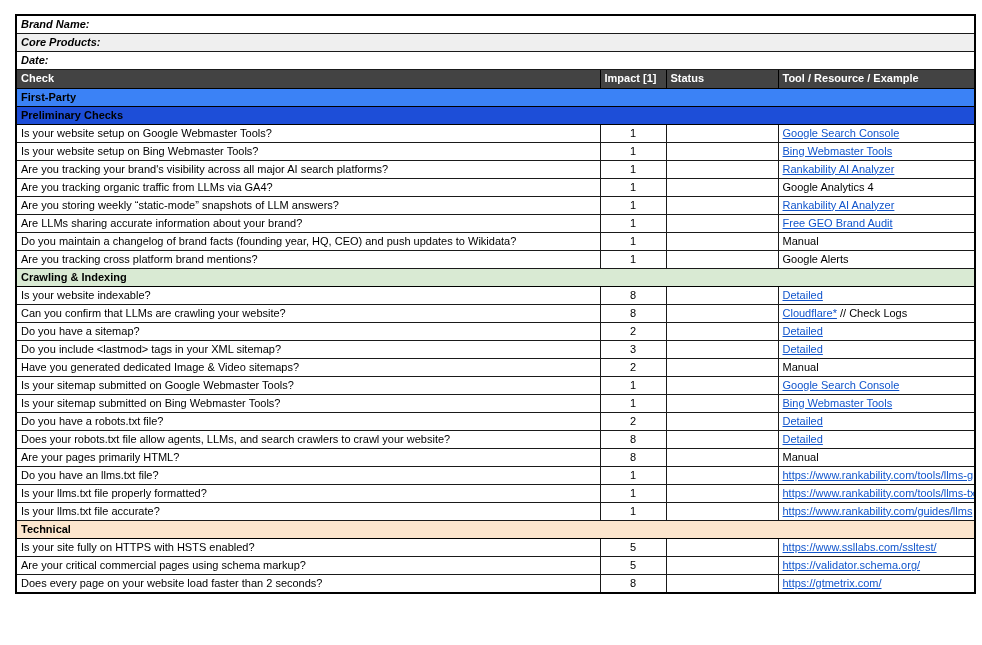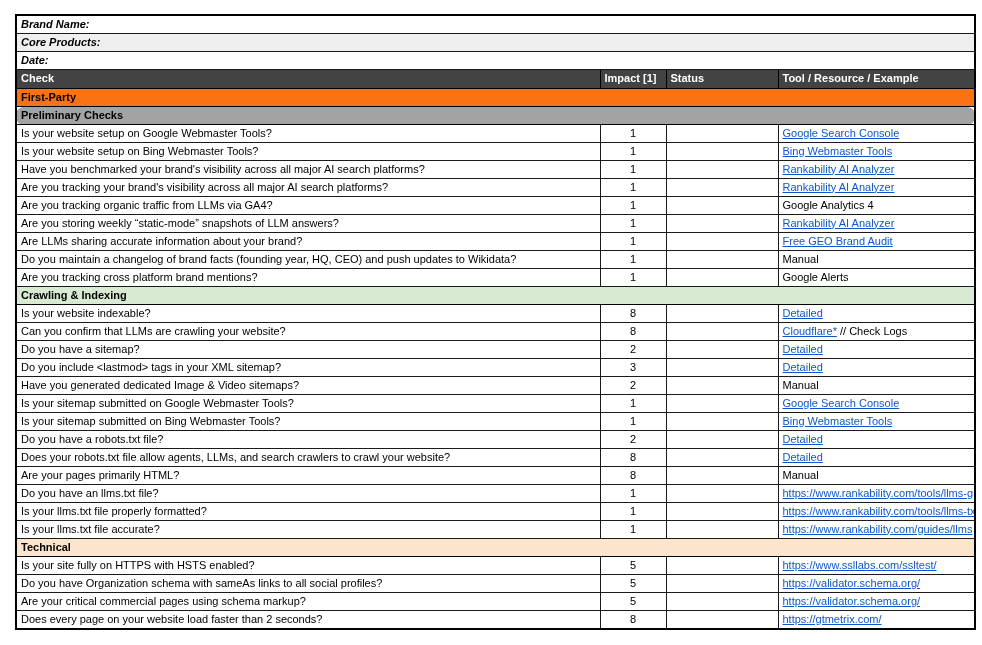--- a/index.html
+++ b/index.html
@@ -59,42 +59,36 @@
       </tr>
       <tr class="header-row">
         <td>Check</td>
         <td>Impact [1]</td>
         <td>Status</td>
         <td>Tool / Resource / Example</td>
       </tr>
     </tbody>
     <tbody id="rows-body">
         <tr class="section-row">
-    <td colspan="4" style="background: #f97316;">First-Party</td>
-  </tr>
-        <tr class="section-row">
-    <td colspan="4" style="background: #a3a3a3; border-radius: 8px;">Preliminary Checks</td>
+    <td colspan="4" style="background: #3b82f6;">First-Party</td>
+  </tr>
+        <tr class="section-row">
+    <td colspan="4" style="background: #1d4ed8;">Preliminary Checks</td>
   </tr>
         <tr class="check-row">
     <td class="check-cell">Is your website setup on Google Webmaster Tools?</td>
     <td class="impact-cell">1</td>
     <td class="status-cell"></td>
     <td class="tool-cell"><span class="tool-link">Google Search Console</span></td>
   </tr>
         <tr class="check-row">
     <td class="check-cell">Is your website setup on Bing Webmaster Tools?</td>
     <td class="impact-cell">1</td>
     <td class="status-cell"></td>
     <td class="tool-cell"><span class="tool-link">Bing Webmaster Tools</span></td>
-  </tr>
-        <tr class="check-row">
-    <td class="check-cell">Have you benchmarked your brand's visibility across all major AI search platforms?</td>
-    <td class="impact-cell">1</td>
-    <td class="status-cell"></td>
-    <td class="tool-cell"><span class="tool-link">Rankability AI Analyzer</span></td>
   </tr>
         <tr class="check-row">
     <td class="check-cell">Are you tracking your brand's visibility across all major AI search platforms?</td>
     <td class="impact-cell">1</td>
     <td class="status-cell"></td>
     <td class="tool-cell"><span class="tool-link">Rankability AI Analyzer</span></td>
   </tr>
         <tr class="check-row">
     <td class="check-cell">Are you tracking organic traffic from LLMs via GA4?</td>
     <td class="impact-cell">1</td>
@@ -207,26 +201,20 @@
     <td class="tool-cell"><span class="tool-link">https://www.rankability.com/guides/llms</span></td>
   </tr>
         <tr class="section-row">
     <td colspan="4" style="background: rgb(252, 229, 205);">Technical</td>
   </tr>
         <tr class="check-row">
     <td class="check-cell">Is your site fully on HTTPS with HSTS enabled?</td>
     <td class="impact-cell">5</td>
     <td class="status-cell"></td>
     <td class="tool-cell"><span class="tool-link">https://www.ssllabs.com/ssltest/</span></td>
-  </tr>
-        <tr class="check-row">
-    <td class="check-cell">Do you have Organization schema with sameAs links to all social profiles?</td>
-    <td class="impact-cell">5</td>
-    <td class="status-cell"></td>
-    <td class="tool-cell"><span class="tool-link">https://validator.schema.org/</span></td>
   </tr>
         <tr class="check-row">
     <td class="check-cell">Are your critical commercial pages using schema markup?</td>
     <td class="impact-cell">5</td>
     <td class="status-cell"></td>
     <td class="tool-cell"><span class="tool-link">https://validator.schema.org/</span></td>
   </tr>
         <tr class="check-row">
     <td class="check-cell">Does every page on your website load faster than 2 seconds?</td>
     <td class="impact-cell">8</td>

